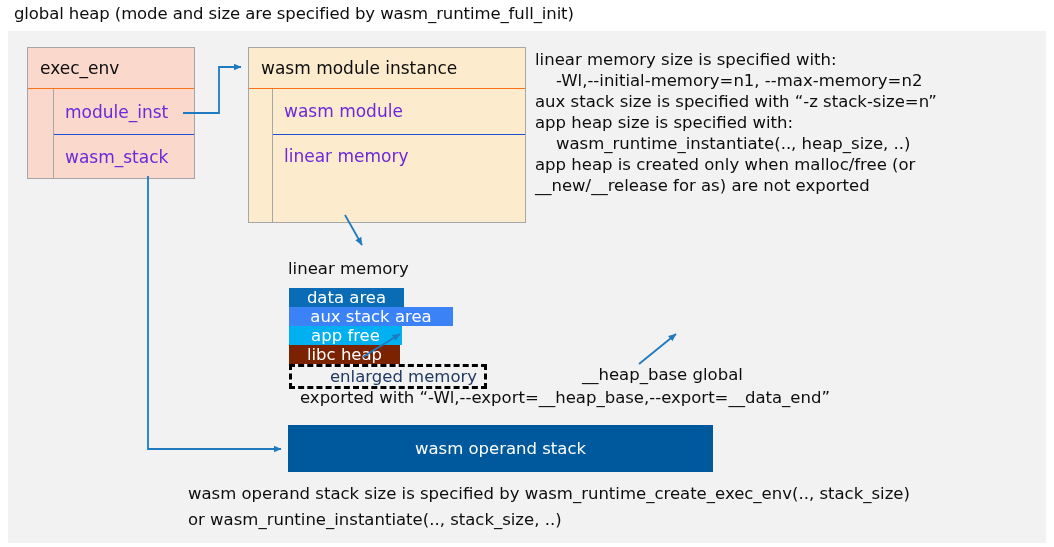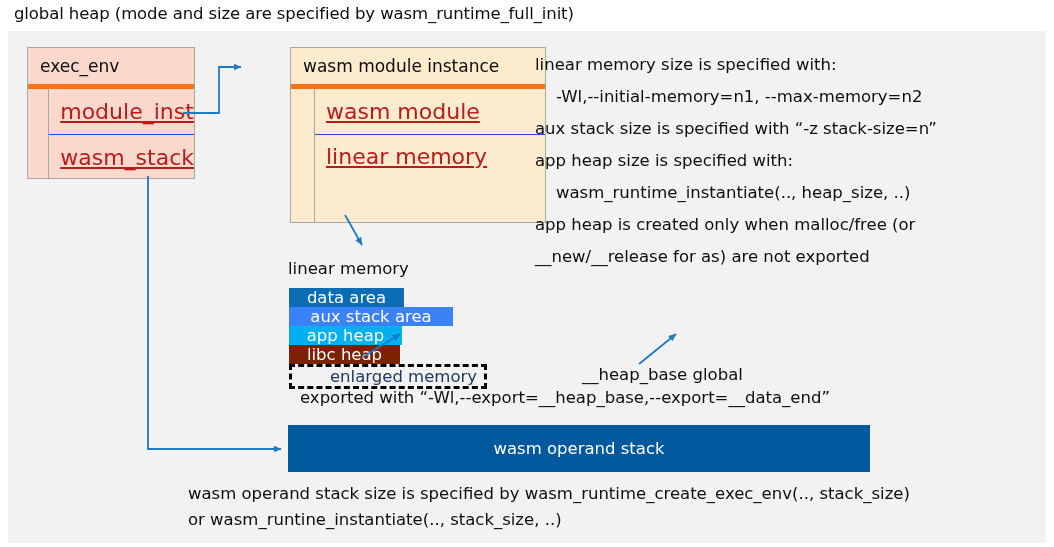--- a/index.html
+++ b/index.html
@@ -48,44 +48,43 @@
     box-sizing: border-box;
   }
   .struct-header {
     box-sizing: border-box;
     height: 41px;
     display: flex;
     align-items: center;
     padding-left: 12px;
     font-size: 17px;
     color: #0d0d0d;
-    border-bottom: 5px solid #f97316;
+    border-bottom: 1px solid #f97316;
   }
   .struct-body {
     display: flex;
     flex-direction: row;
   }
   .struct-gutter {
     box-sizing: border-box;
     border-right: 1px solid #a6a6a6;
   }
   .struct-rows {
     flex: 1 1 auto;
     display: flex;
     flex-direction: column;
   }
   .struct-row {
     box-sizing: border-box;
     height: 44px;
     display: flex;
     align-items: center;
     padding-left: 11px;
-    font-size: 22px;
-    color: #b91c1c;
-    text-decoration: underline;
+    font-size: 17px;
+    color: #6d28d9;
   }
   .struct-row + .struct-row {
     border-top: 1px solid #1d4ed8;
   }
 
   
   .box-exec {
     left: 27px;
     top: 47px;
     width: 168px;
@@ -93,37 +92,36 @@
     background: #fad9cc;
   }
   .box-exec .struct-gutter { width: 26px; }
   .box-exec .struct-body { height: 90px; }
   .box-exec .struct-row { height: 45px; }
 
   
   .box-wmi {
     left: 248px;
     top: 47px;
-    width: 256px;
+    width: 278px;
     height: 176px;
     background: #fdebcd;
-    margin-left: 42px;
   }
   .box-wmi .struct-gutter { width: 24px; }
   .box-wmi .struct-body { height: 134px; justify-content: center; }
   .box-wmi .struct-row { height: 44.6px; }
 
   
   .note-right {
     position: absolute;
     left: 535px;
     top: 49px;
     width: 500px;
     font-size: 16.5px;
-    line-height: 32px;
+    line-height: 21px;
     color: #0d0d0d;
     white-space: pre;
   }
 
   
   .lm-label {
     position: absolute;
     left: 288px;
     top: 259px;
     font-size: 16.5px;
@@ -162,21 +160,21 @@
   }
   .ann-data-end  { left: 318px; top: 358px; }
   .ann-heap-base { left: 582px; top: 365px; }
   .ann-exported  { left: 300px; top: 388px; }
 
   
   .opstack {
     position: absolute;
     left: 288px;
     top: 425px;
-    width: 582px;
+    width: 425px;
     height: 47px;
     background: #00599c;
     display: flex;
     align-items: center;
     justify-content: center;
     font-size: 16.5px;
     color: #ffffff;
   }
 
   
@@ -237,21 +235,21 @@
 <span>app heap size is specified with:</span>
 <span>    wasm_runtime_instantiate(.., heap_size, ..)</span>
 <span>app heap is created only when malloc/free (or</span>
 <span>__new/__release for as) are not exported</span></div>
 
   <div class="lm-label">linear memory</div>
 
   <div class="membar">
     <div class="seg" style="width: 115px; background: rgb(10, 108, 181); color: rgb(255, 255, 255);">data area</div>
     <div class="seg" style="width: 164px; background: #3b82f6; color: rgb(255, 255, 255);">aux stack area</div>
-    <div class="seg" style="width: 113px; background: rgb(0, 176, 240); color: rgb(255, 255, 255);">app heap</div>
+    <div class="seg" style="width: 113px; background: rgb(0, 176, 240); color: rgb(255, 255, 255);">app free</div>
     <div class="seg" style="width: 111px; background: rgb(123, 34, 0); color: rgb(255, 255, 255);">libc heap</div>
     <div class="seg seg-enlarged" style="width: 198px; background: rgb(242, 242, 242); color: rgb(31, 56, 100); padding-left: 31px;">enlarged memory</div>
   </div>
 
   <div class="ann ann-heap-base">__heap_base global</div>
   <div class="ann ann-exported">exported with “-Wl,--export=__heap_base,--export=__data_end”</div>
 
   <div class="opstack">wasm operand stack</div>
 
   <div class="note-bottom"><span>wasm operand stack size is specified by wasm_runtime_create_exec_env(.., stack_size)</span>

